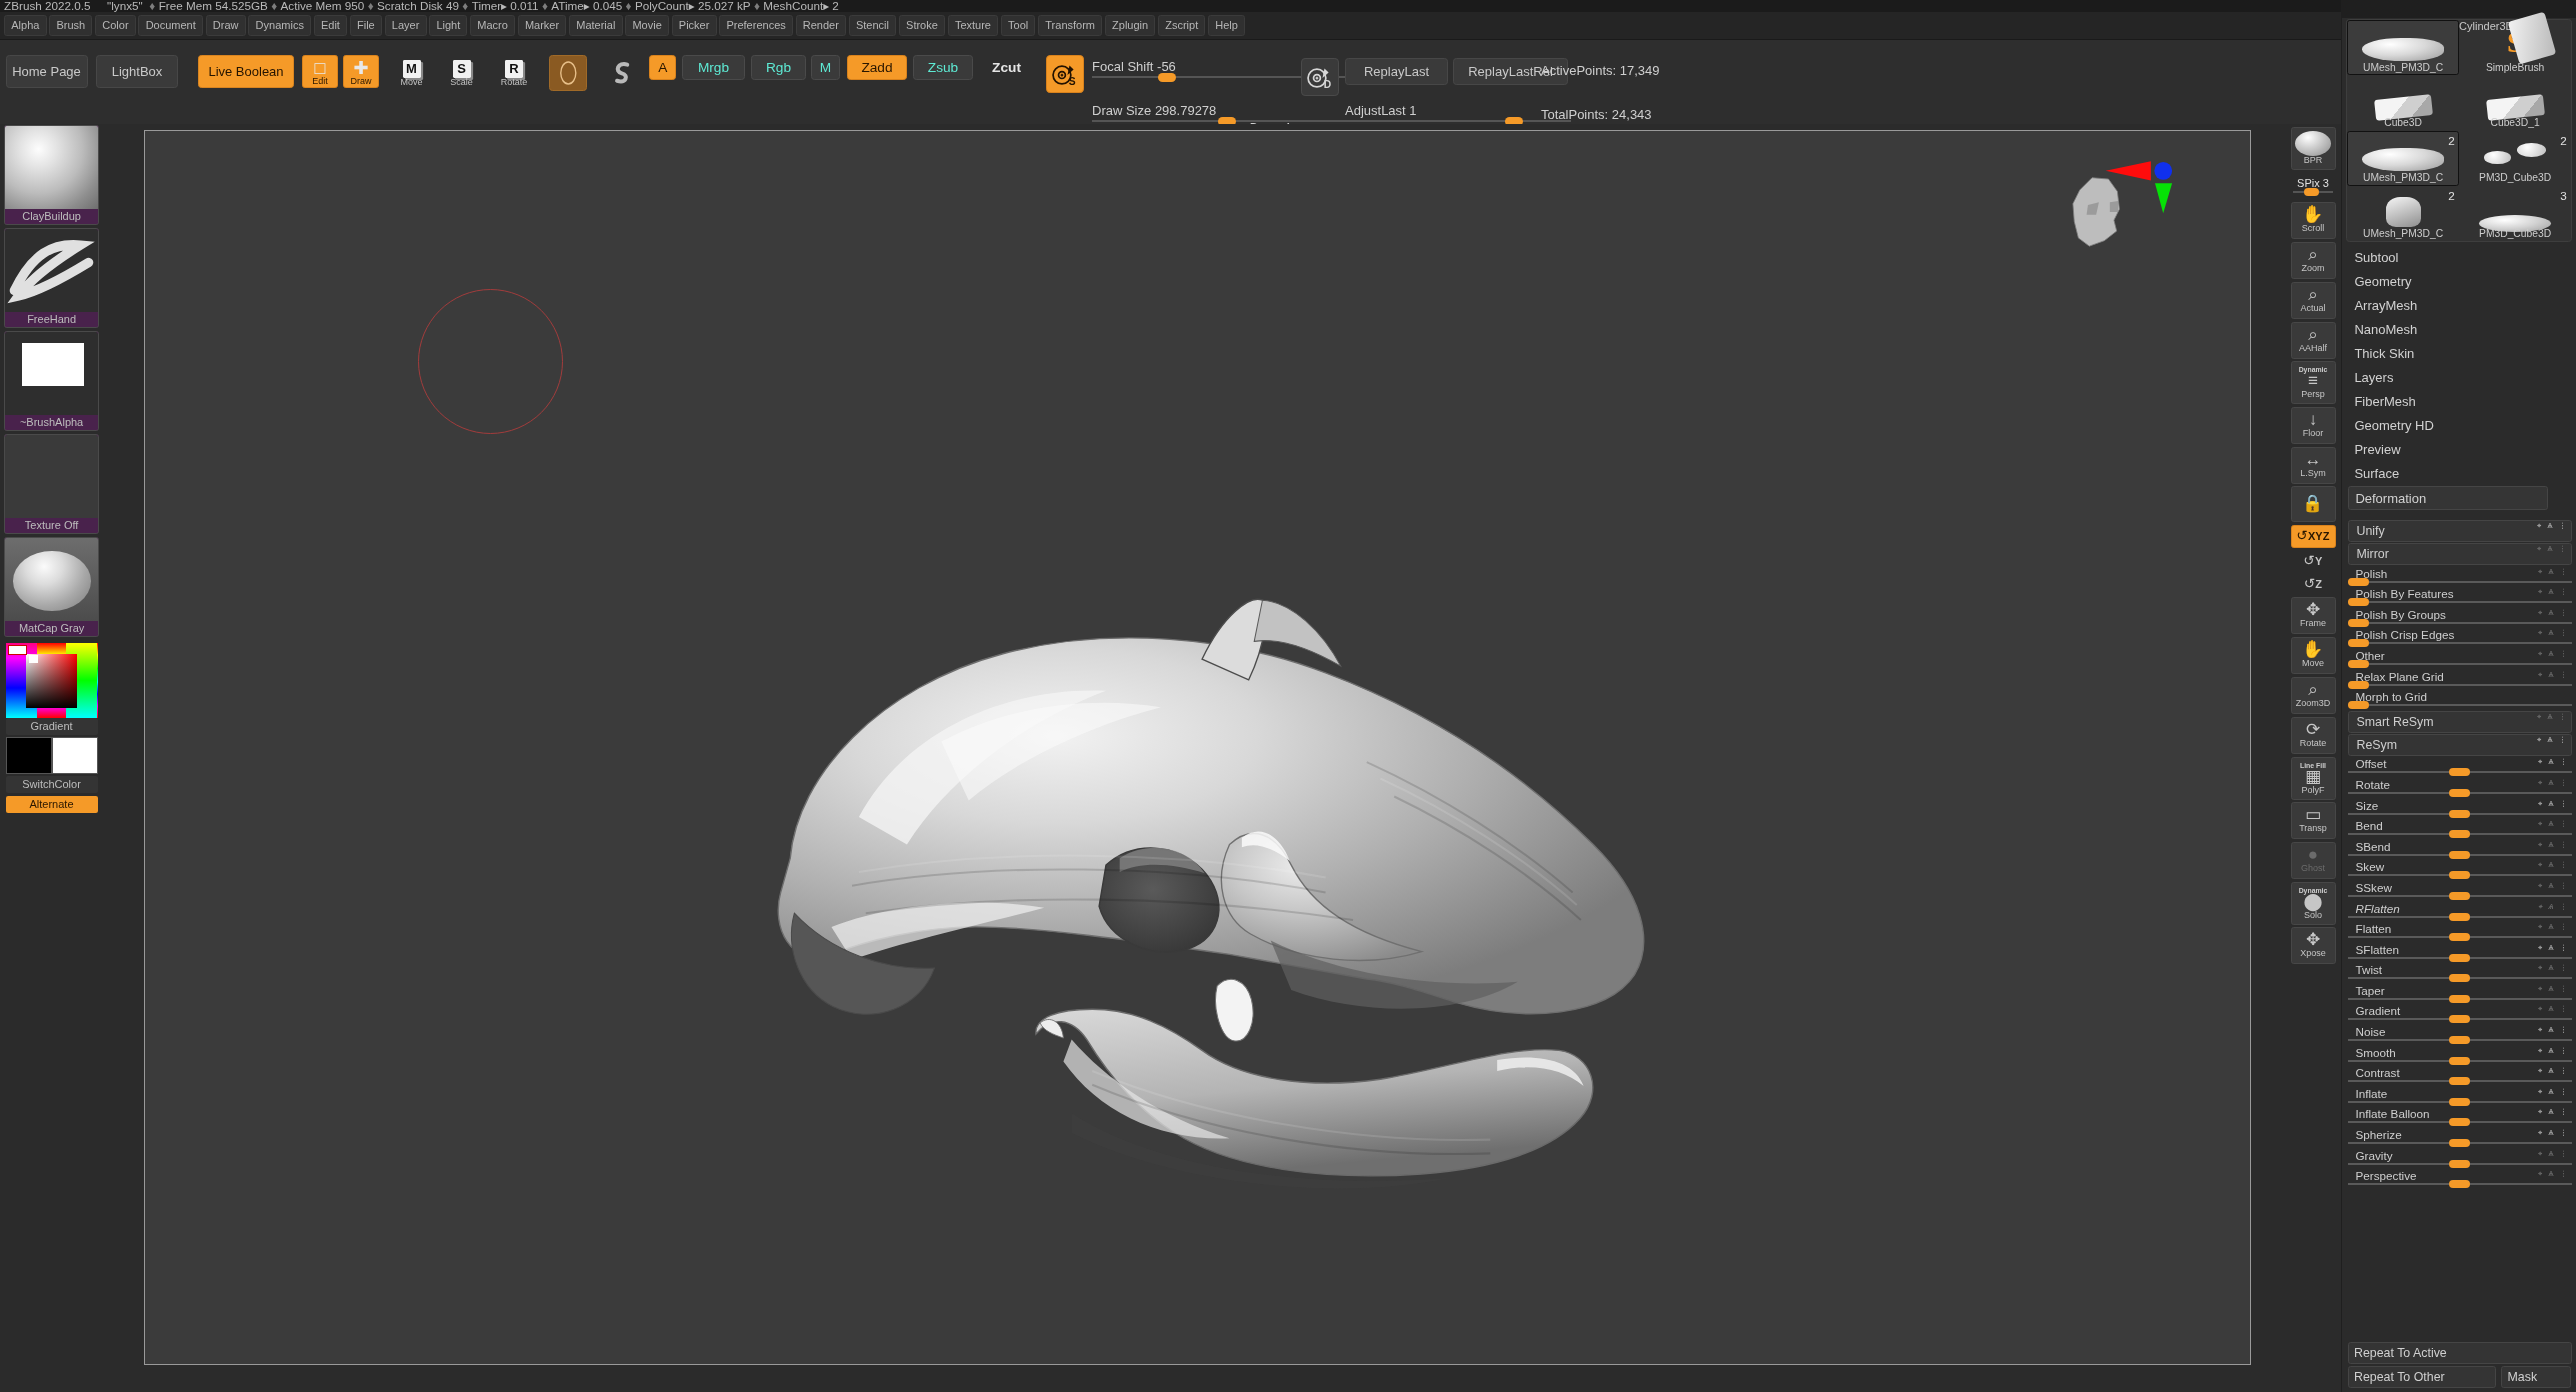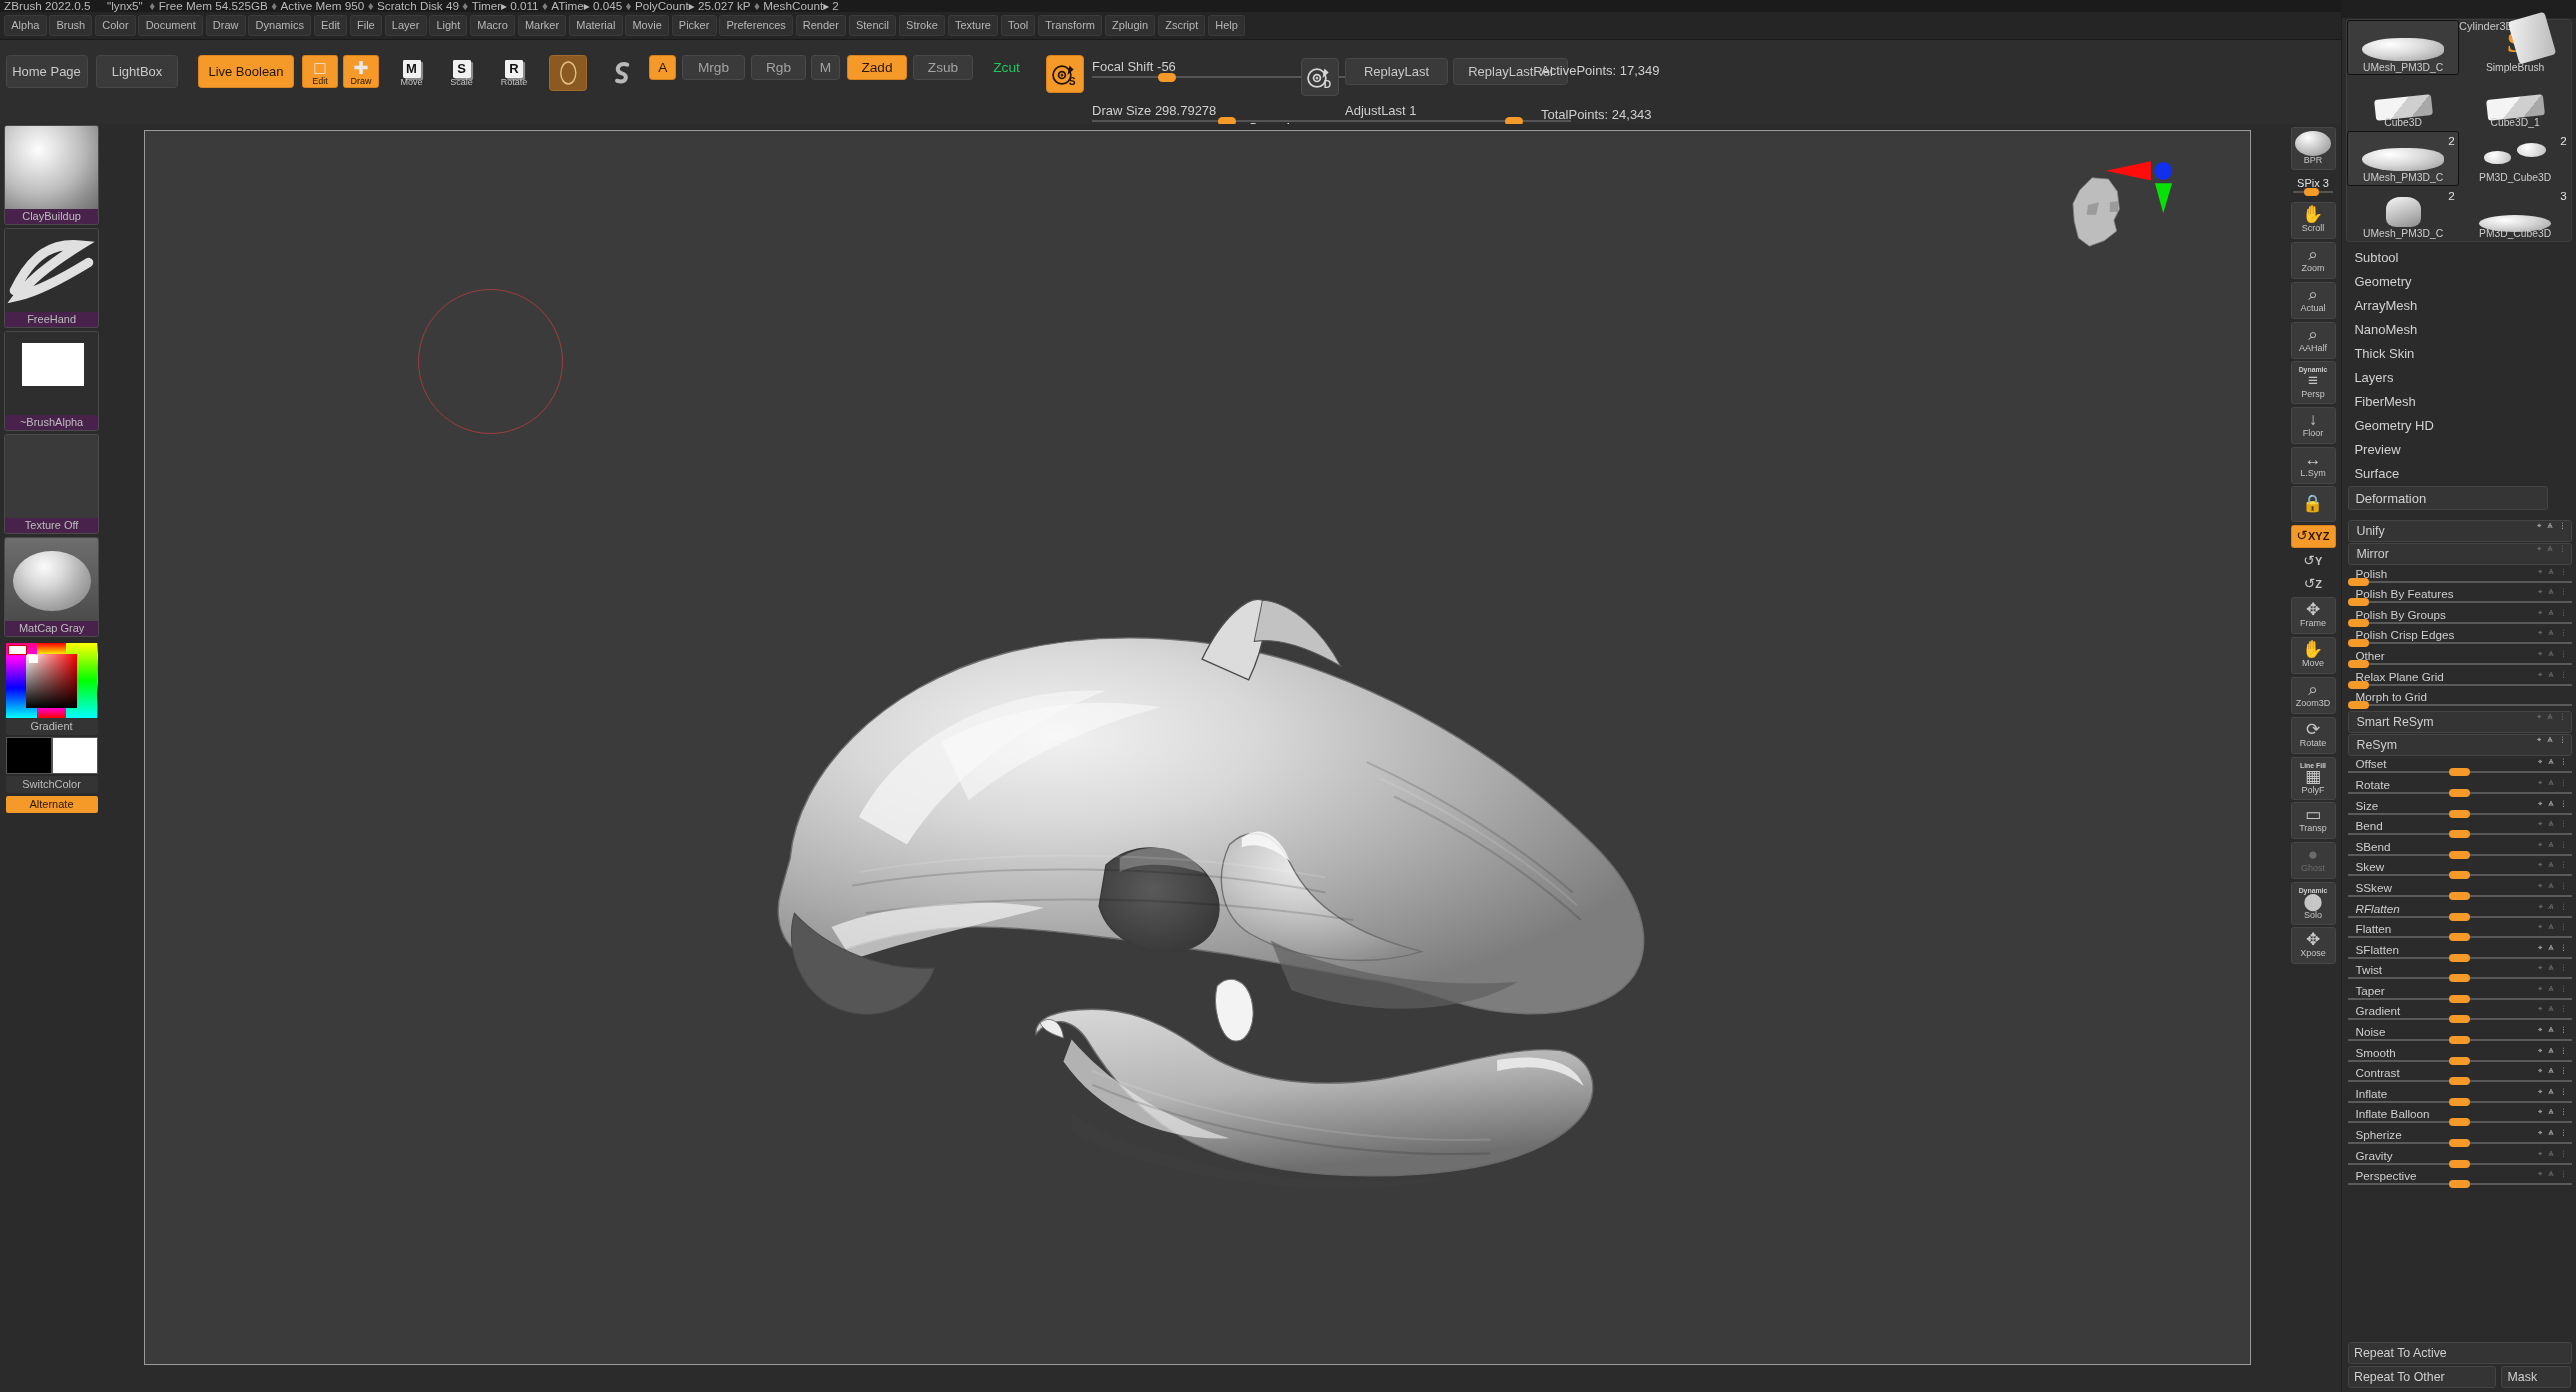--- a/index.html
+++ b/index.html
@@ -48,25 +48,25 @@
   }
   .iconbtn .gl{font-size:18px;line-height:1;color:#e8e8e8;}
   .iconbtn .cap{font-size:9px;line-height:9.6px;padding-bottom:0.7px;}
   .sqicon{
     width:18px;height:18px;background:#f2f2f2;color:#111;border-radius:1.4px;
     font-size:13px;font-weight:bold;display:flex;align-items:center;justify-content:center;
     box-shadow:2.1px 2.1px 0 #8a8a8a;
   }
   .modebtn{
     position:absolute;background:#3a3a3a;border:0.7px solid #4a4a4a;border-radius:3.4px;
-    color:#a3a3a3;font-size:13.7px;display:flex;align-items:center;justify-content:center;
+    color:#5eead4;font-size:13.7px;display:flex;align-items:center;justify-content:center;
     cursor:default;box-sizing:border-box;
   }
   .modebtn.on{background:#f59a28;border-color:#d9821c;color:#2a1700;}
-  .modebtn.dim{color:#22c55e;background:#323232;border-color:#3c3c3c;}
+  .modebtn.dim{color:#e5e5e5;background:#323232;border-color:#3c3c3c;font-weight:bold;}
   .slider-wrap{position:absolute;}
   .slider-label{font-size:13px;color:#cfcfcf;white-space:nowrap;line-height:15px;}
   .slider-label.dim{color:#747474;}
   .slider-track{position:relative;height:2.1px;background:#555;margin-top:2.1px;}
   .slider-knob{
     position:absolute;top:-3.4px;width:18px;height:9px;background:#f59a28;
     border-radius:4.8px;
   }
   .slider-knob.dark{background:#8a5a22;}
   .stat{position:absolute;font-size:13px;color:#cfcfcf;white-space:nowrap;}

